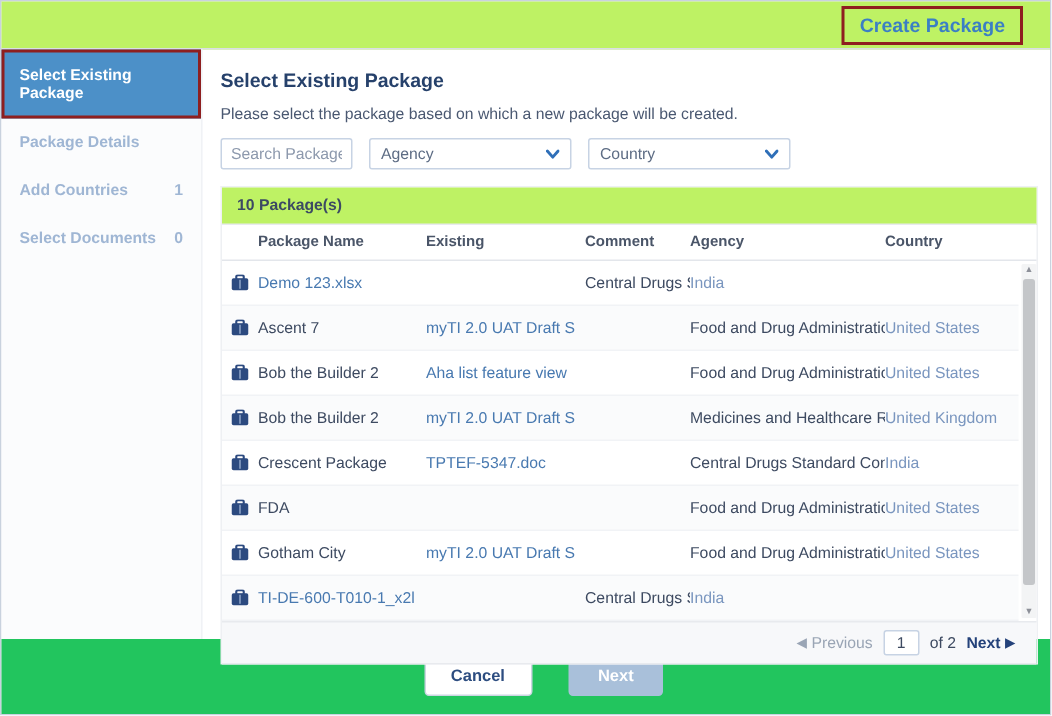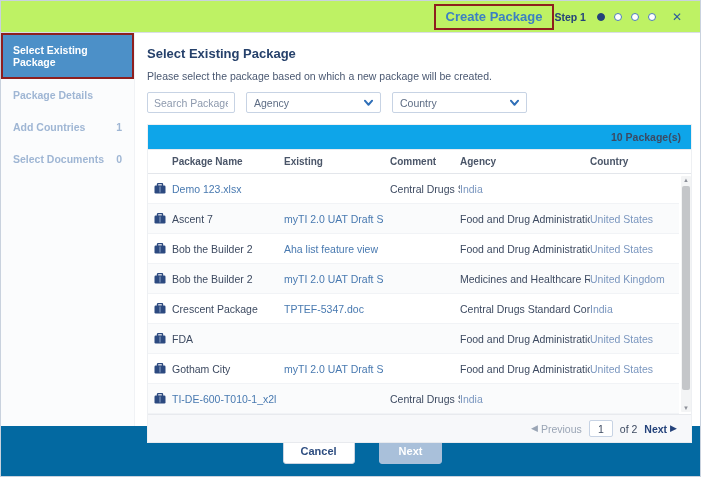--- a/index.html
+++ b/index.html
@@ -58,22 +58,22 @@
   .txt-input::placeholder { color:#8d99ad; }
   .select {
     width:135px; height:21px; border:1px solid #c7d3e4; border-radius:2px;
     display:flex; align-items:center; justify-content:space-between;
     font-size:10.5px; color:#5d6c84; padding:0 7px; cursor:pointer; background:#fff;
   }
   .chev { width:9px; height:9px; flex:0 0 9px; }
   
   .tablewrap { margin-top:11px; border:1px solid #eef0f3; border-bottom:none; }
   .count-bar {
-    background:#0ea5e9; font-size:10.5px; font-weight:bold; color:#3c4a63;
-    padding:6px 10px; border-bottom:1px solid #e8eaee;text-align:right;
+    background:#bef264; font-size:10.5px; font-weight:bold; color:#3c4a63;
+    padding:6px 10px; border-bottom:1px solid #e8eaee;
   }
   .thead, .trow {
     display:grid;
     grid-template-columns:24px 112px 106px 70px 130px 1fr;
     align-items:center;
   }
   .thead {
     padding:6px 0; border-bottom:1px solid #e3e6eb;
     font-size:10px; font-weight:bold; color:#4a5568;
   }
@@ -109,42 +109,34 @@
   .pg-prev { color:#9aa5b5; display:flex; align-items:center; gap:3px; cursor:pointer; }
   .pg-box {
     width:24px; height:17px; border:1px solid #c7d3e4; background:#fff; text-align:center;
     font-size:10.5px; color:#3d4a61; font-family:inherit; border-radius:2px; padding:0;
   }
   .pg-of { color:#3d4a61; }
   .pg-next { color:#24427a; font-weight:bold; display:flex; align-items:center; gap:3px; cursor:pointer; }
   .tri { font-size:9px; line-height:1; }
   
   .footer {
-    height:50px; flex:0 0 50px; background:#0369a1;
+    height:50px; flex:0 0 50px; background:#22c55e;
     display:flex; align-items:center; justify-content:center; gap:24px;padding-left:24px;
   }
   .btn { font-family:inherit; font-size:11px; font-weight:bold; border-radius:3px; cursor:pointer; }
   .btn-cancel { background:#fff; border:1px solid #ccd5e2; color:#2d4d80; padding:6px 17px; }
   .btn-next { background:#a9c0da; border:1px solid #a9c0da; color:#fff; padding:6px 19px; }
 </style>
 </head>
 <body>
 
 <div class="dialog">
 
   <div class="hdr">
     <div class="hdr-title">Create Package</div>
-    <div class="hdr-right">
-      <span class="step-label">Step 1</span>
-      <span class="dot filled"></span>
-      <span class="dot"></span>
-      <span class="dot"></span>
-      <span class="dot"></span>
-      <span class="close-x">✕</span>
-    </div>
   </div>
 
   <div class="body">
 
     <div class="sidebar">
       <div class="side-item active">
         <span>Select Existing Package</span>
         <span class="cnt"></span>
       </div>
       <div class="side-item">

